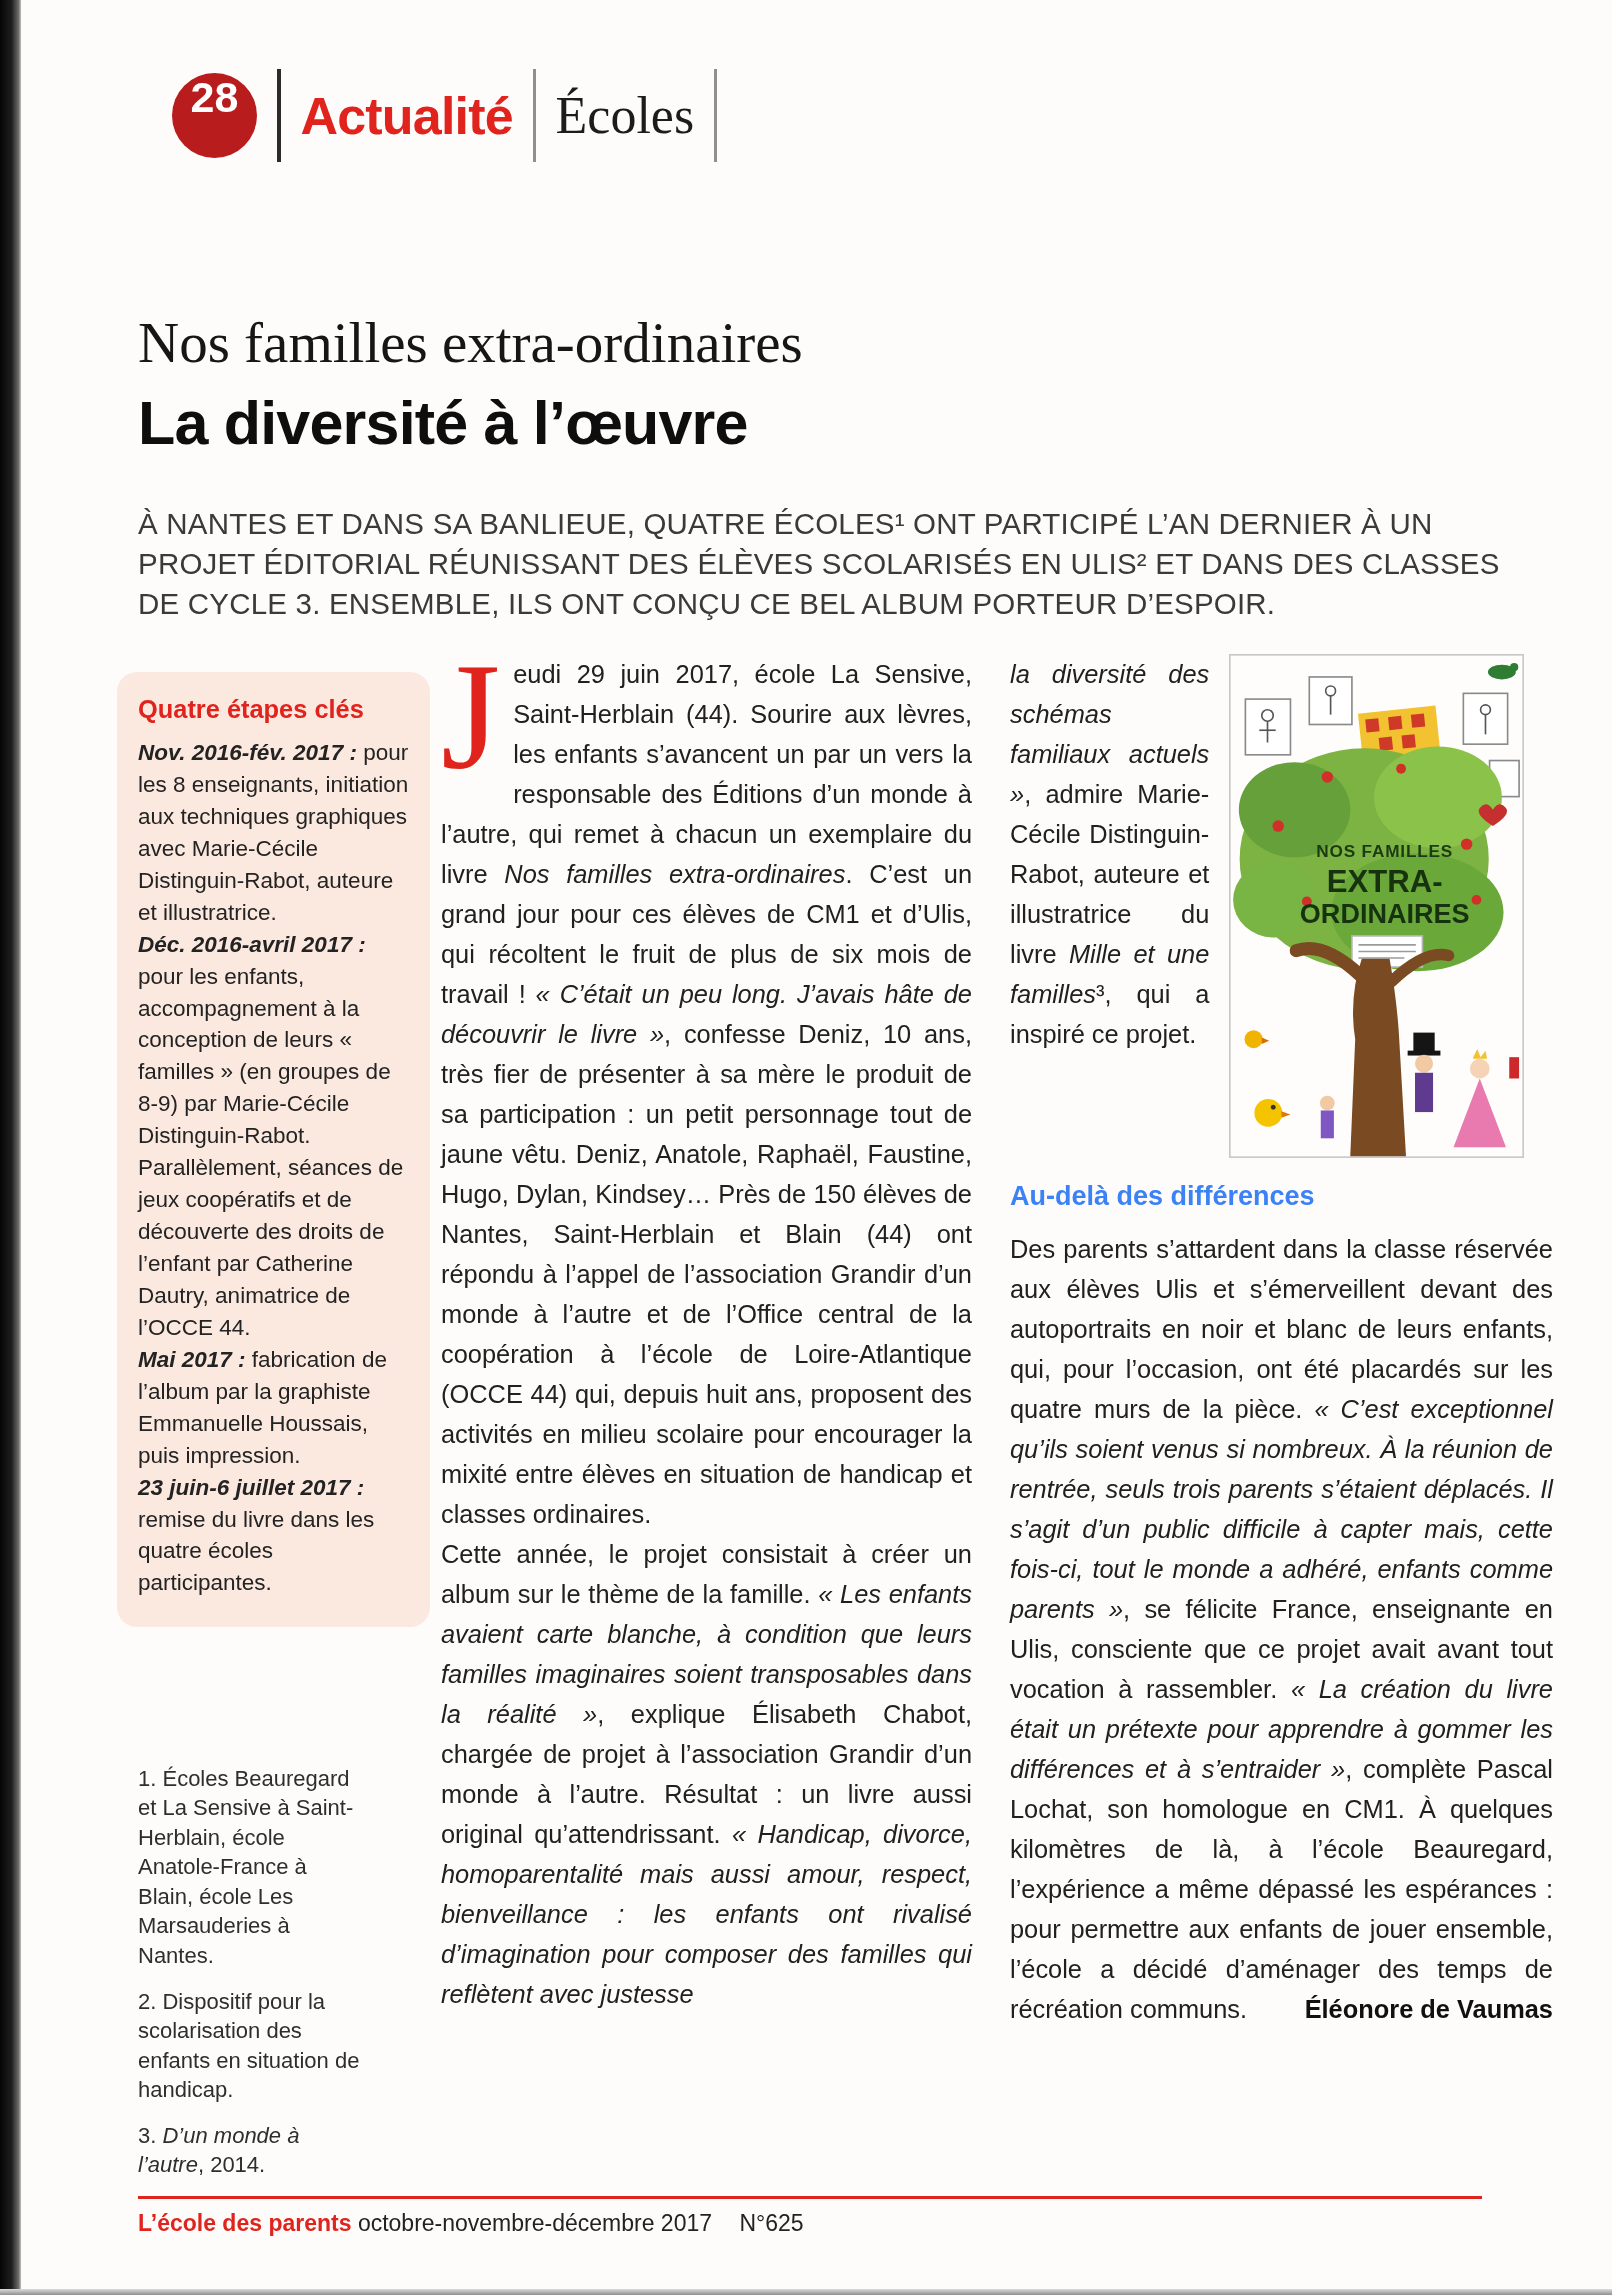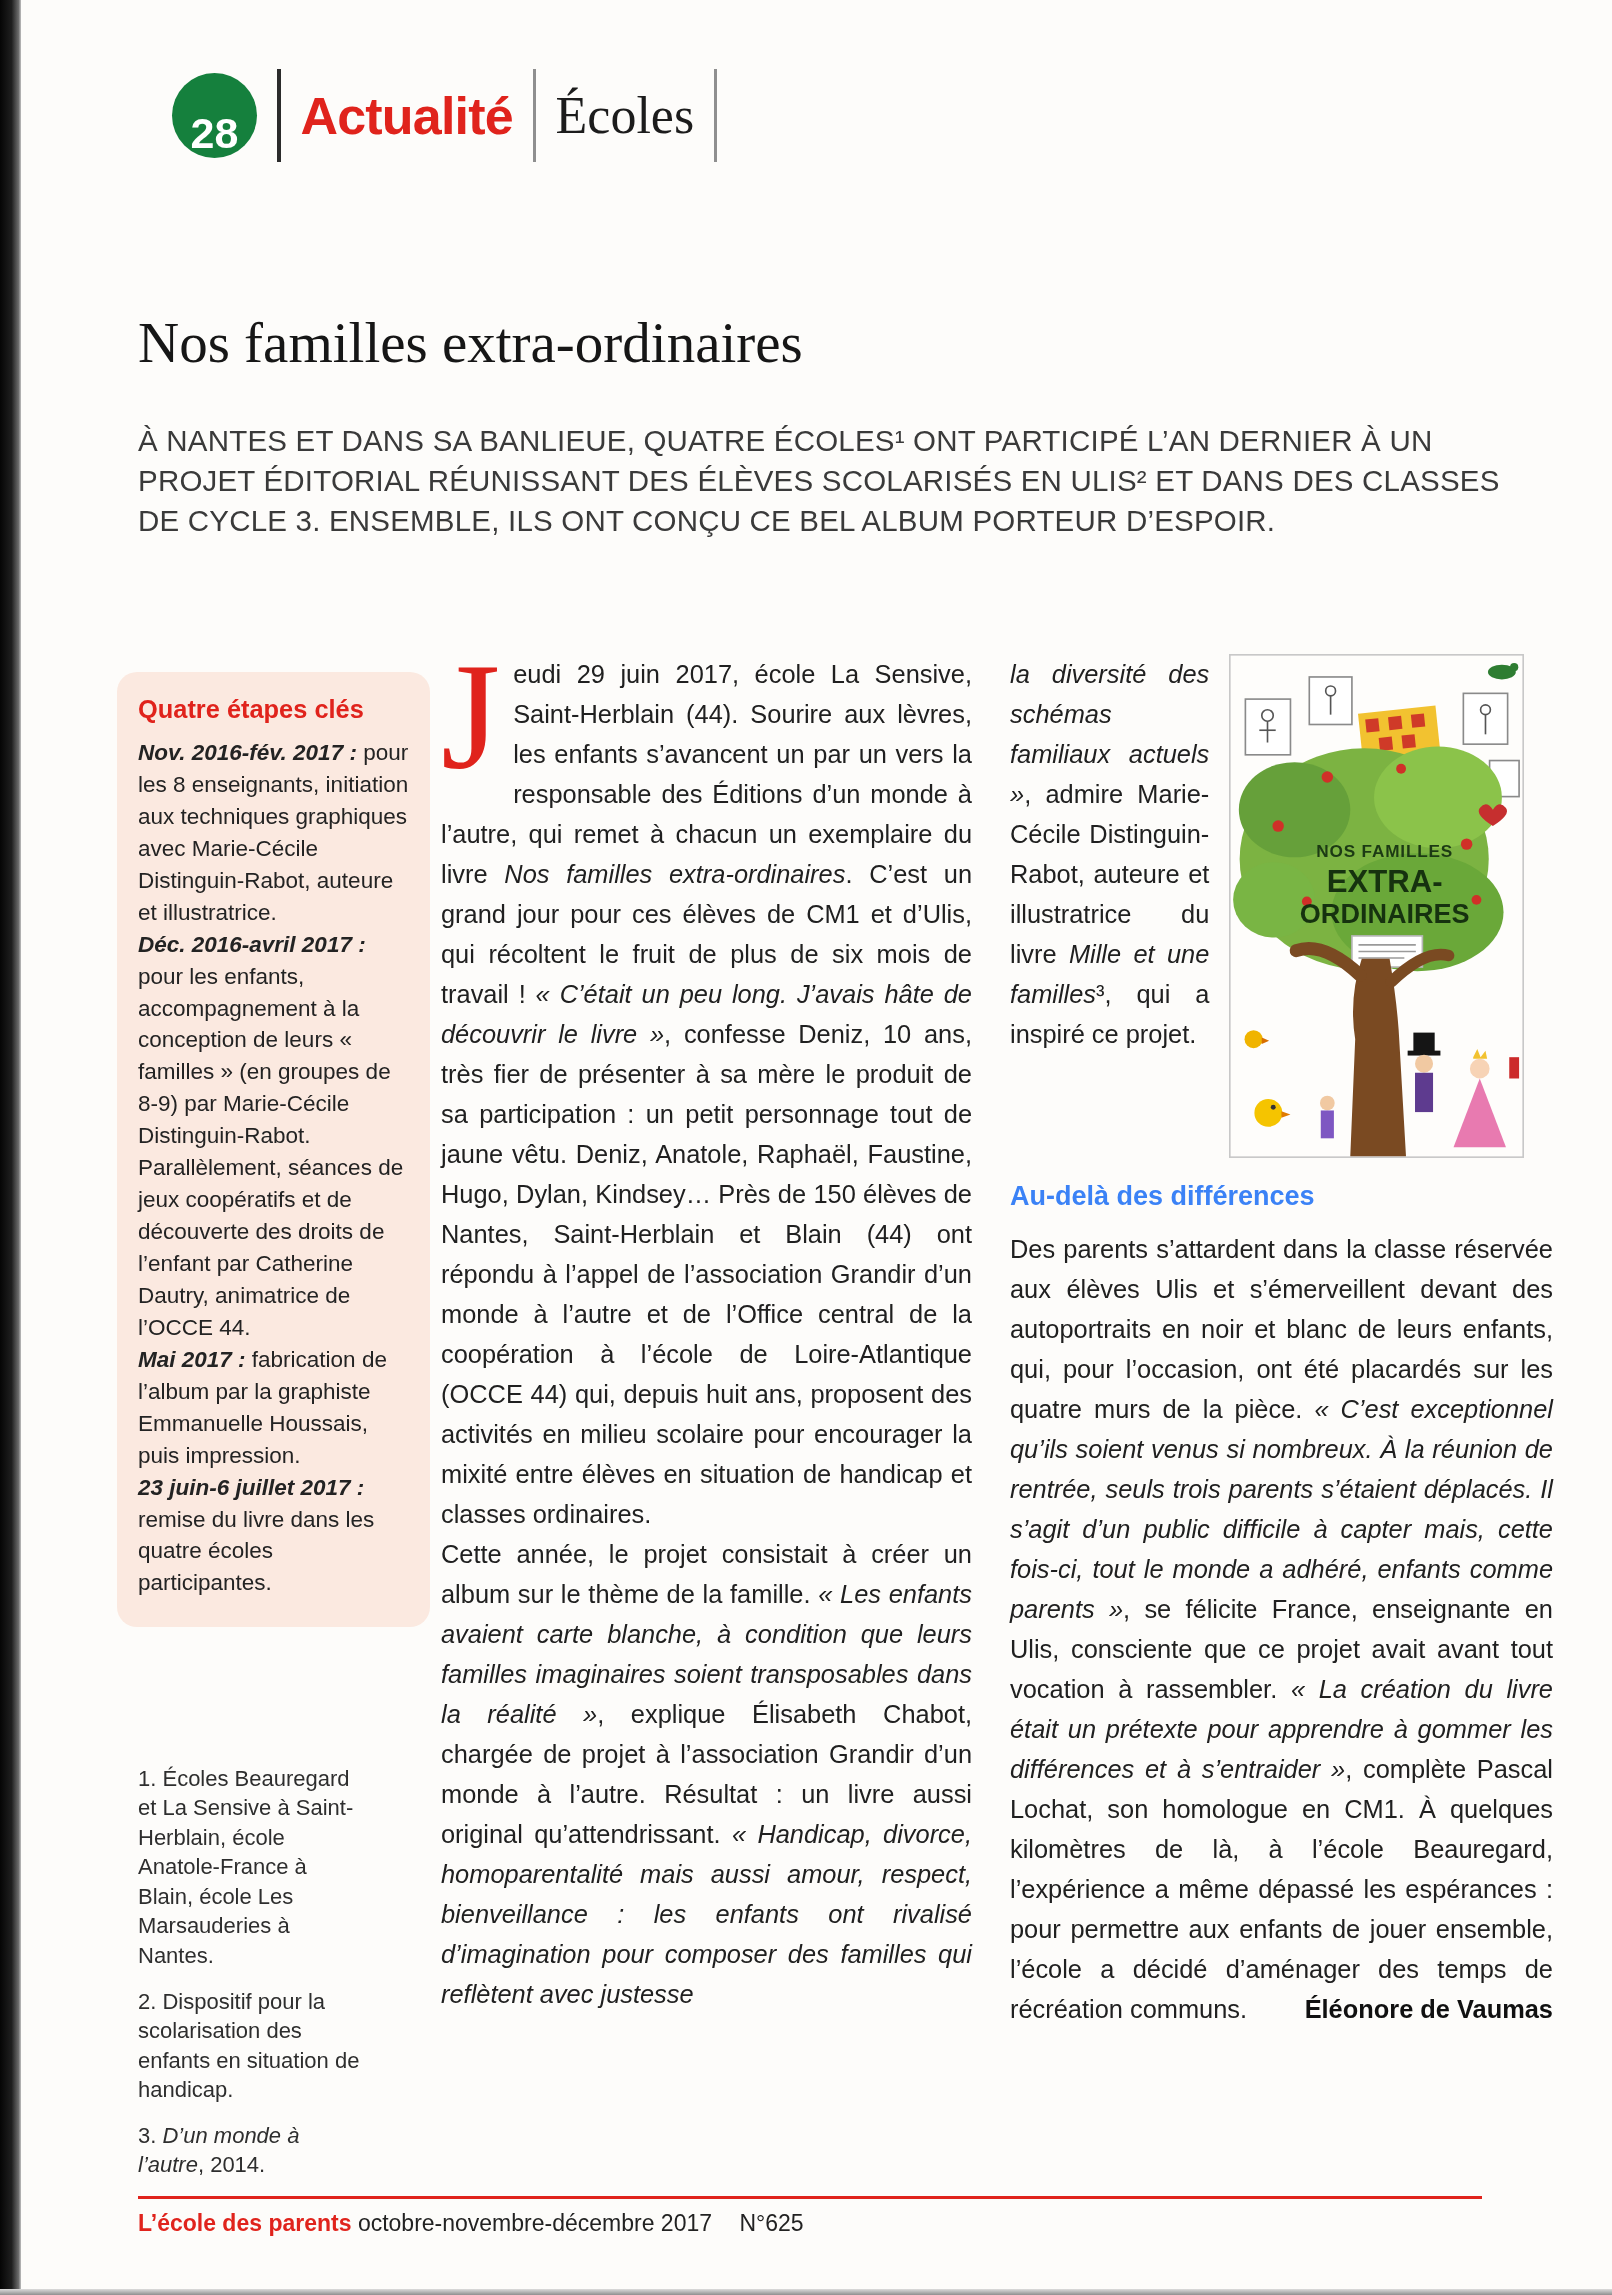--- a/index.html
+++ b/index.html
@@ -5,22 +5,22 @@
   html,body{margin:0;padding:0;background:#e9e9e9;}
   .page{position:relative;width:1613px;height:2295px;margin:0 auto;background:#fdfcfa;
         font-family:"Liberation Sans",sans-serif;color:#1f1f1f;overflow:hidden;}
   .scan-left{position:absolute;left:0;top:0;width:21px;height:100%;
              background:linear-gradient(90deg,#050505,#1f1f1f 55%,#6b6b6b 88%,#c0c0c0);}
   .scan-bottom{position:absolute;left:0;bottom:0;width:100%;height:5.7px;
                background:linear-gradient(0deg,#8f8f8f,#dcdcdc);}
 
   
   .kicker{position:absolute;left:172px;top:69px;display:flex;align-items:center;gap:19.7px;}
-  .badge{width:85px;height:85px;border-radius:50%;background:#15803d;color:#ffffff;
-         display:flex;align-items:flex-end;justify-content:center;font-size:43px;font-weight:bold;}
+  .badge{width:85px;height:85px;border-radius:50%;background:#b91c1c;color:#ffffff;
+         display:flex;align-items:flex-start;justify-content:center;font-size:43px;font-weight:bold;}
   .vbar{width:4.1px;height:93px;background:#2b2b2b;}
   .vbar.thin{width:3.3px;background:#8f8f8f;}
   .kicker-section{font-size:52px;font-weight:bold;color:#e0231c;letter-spacing:-0.8px;}
   .kicker-sub{font-family:"Liberation Serif",serif;font-size:52px;color:#1c1c1c;}
 
   
   .title-block{position:absolute;left:138px;top:310px;width:1398px;}
   .title{font-family:"Liberation Serif",serif;font-weight:400;font-size:57px;color:#161616;margin:0;}
   .subtitle{font-size:61px;font-weight:bold;color:#0e0e0e;margin:13px 0 0 0;letter-spacing:-0.8px;}
   .standfirst{margin:46px 0 0 0;font-size:29.5px;line-height:1.36;color:#3a3a3a;letter-spacing:0.2px;}
@@ -71,20 +71,21 @@
     </div>
     <div class="vbar"></div>
     <span class="kicker-section">Actualité</span>
     <div class="vbar thin"></div>
     <span class="kicker-sub">Écoles</span>
     <div class="vbar thin"></div>
   </header>
 
   <section class="title-block">
     <h1 class="title">Nos familles extra-ordinaires</h1>
+    <h2 class="subtitle">La diversité à l’œuvre</h2>
     <p class="standfirst">À NANTES ET DANS SA BANLIEUE, QUATRE ÉCOLES¹ ONT PARTICIPÉ L’AN DERNIER À UN PROJET ÉDITORIAL RÉUNISSANT DES ÉLÈVES SCOLARISÉS EN ULIS² ET DANS DES CLASSES DE CYCLE 3. ENSEMBLE, ILS ONT CONÇU CE BEL ALBUM PORTEUR D’ESPOIR.</p>
   </section>
 
   <aside class="sidebar">
     <h3>Quatre étapes clés</h3>
     <p class="step">
       <span class="date">Nov. 2016-fév. 2017 :</span>
       <span>pour les 8 enseignants, initiation aux techniques graphiques avec Marie-Cécile Distinguin-Rabot, auteure et illustratrice.</span>
     </p>
     <p class="step">

